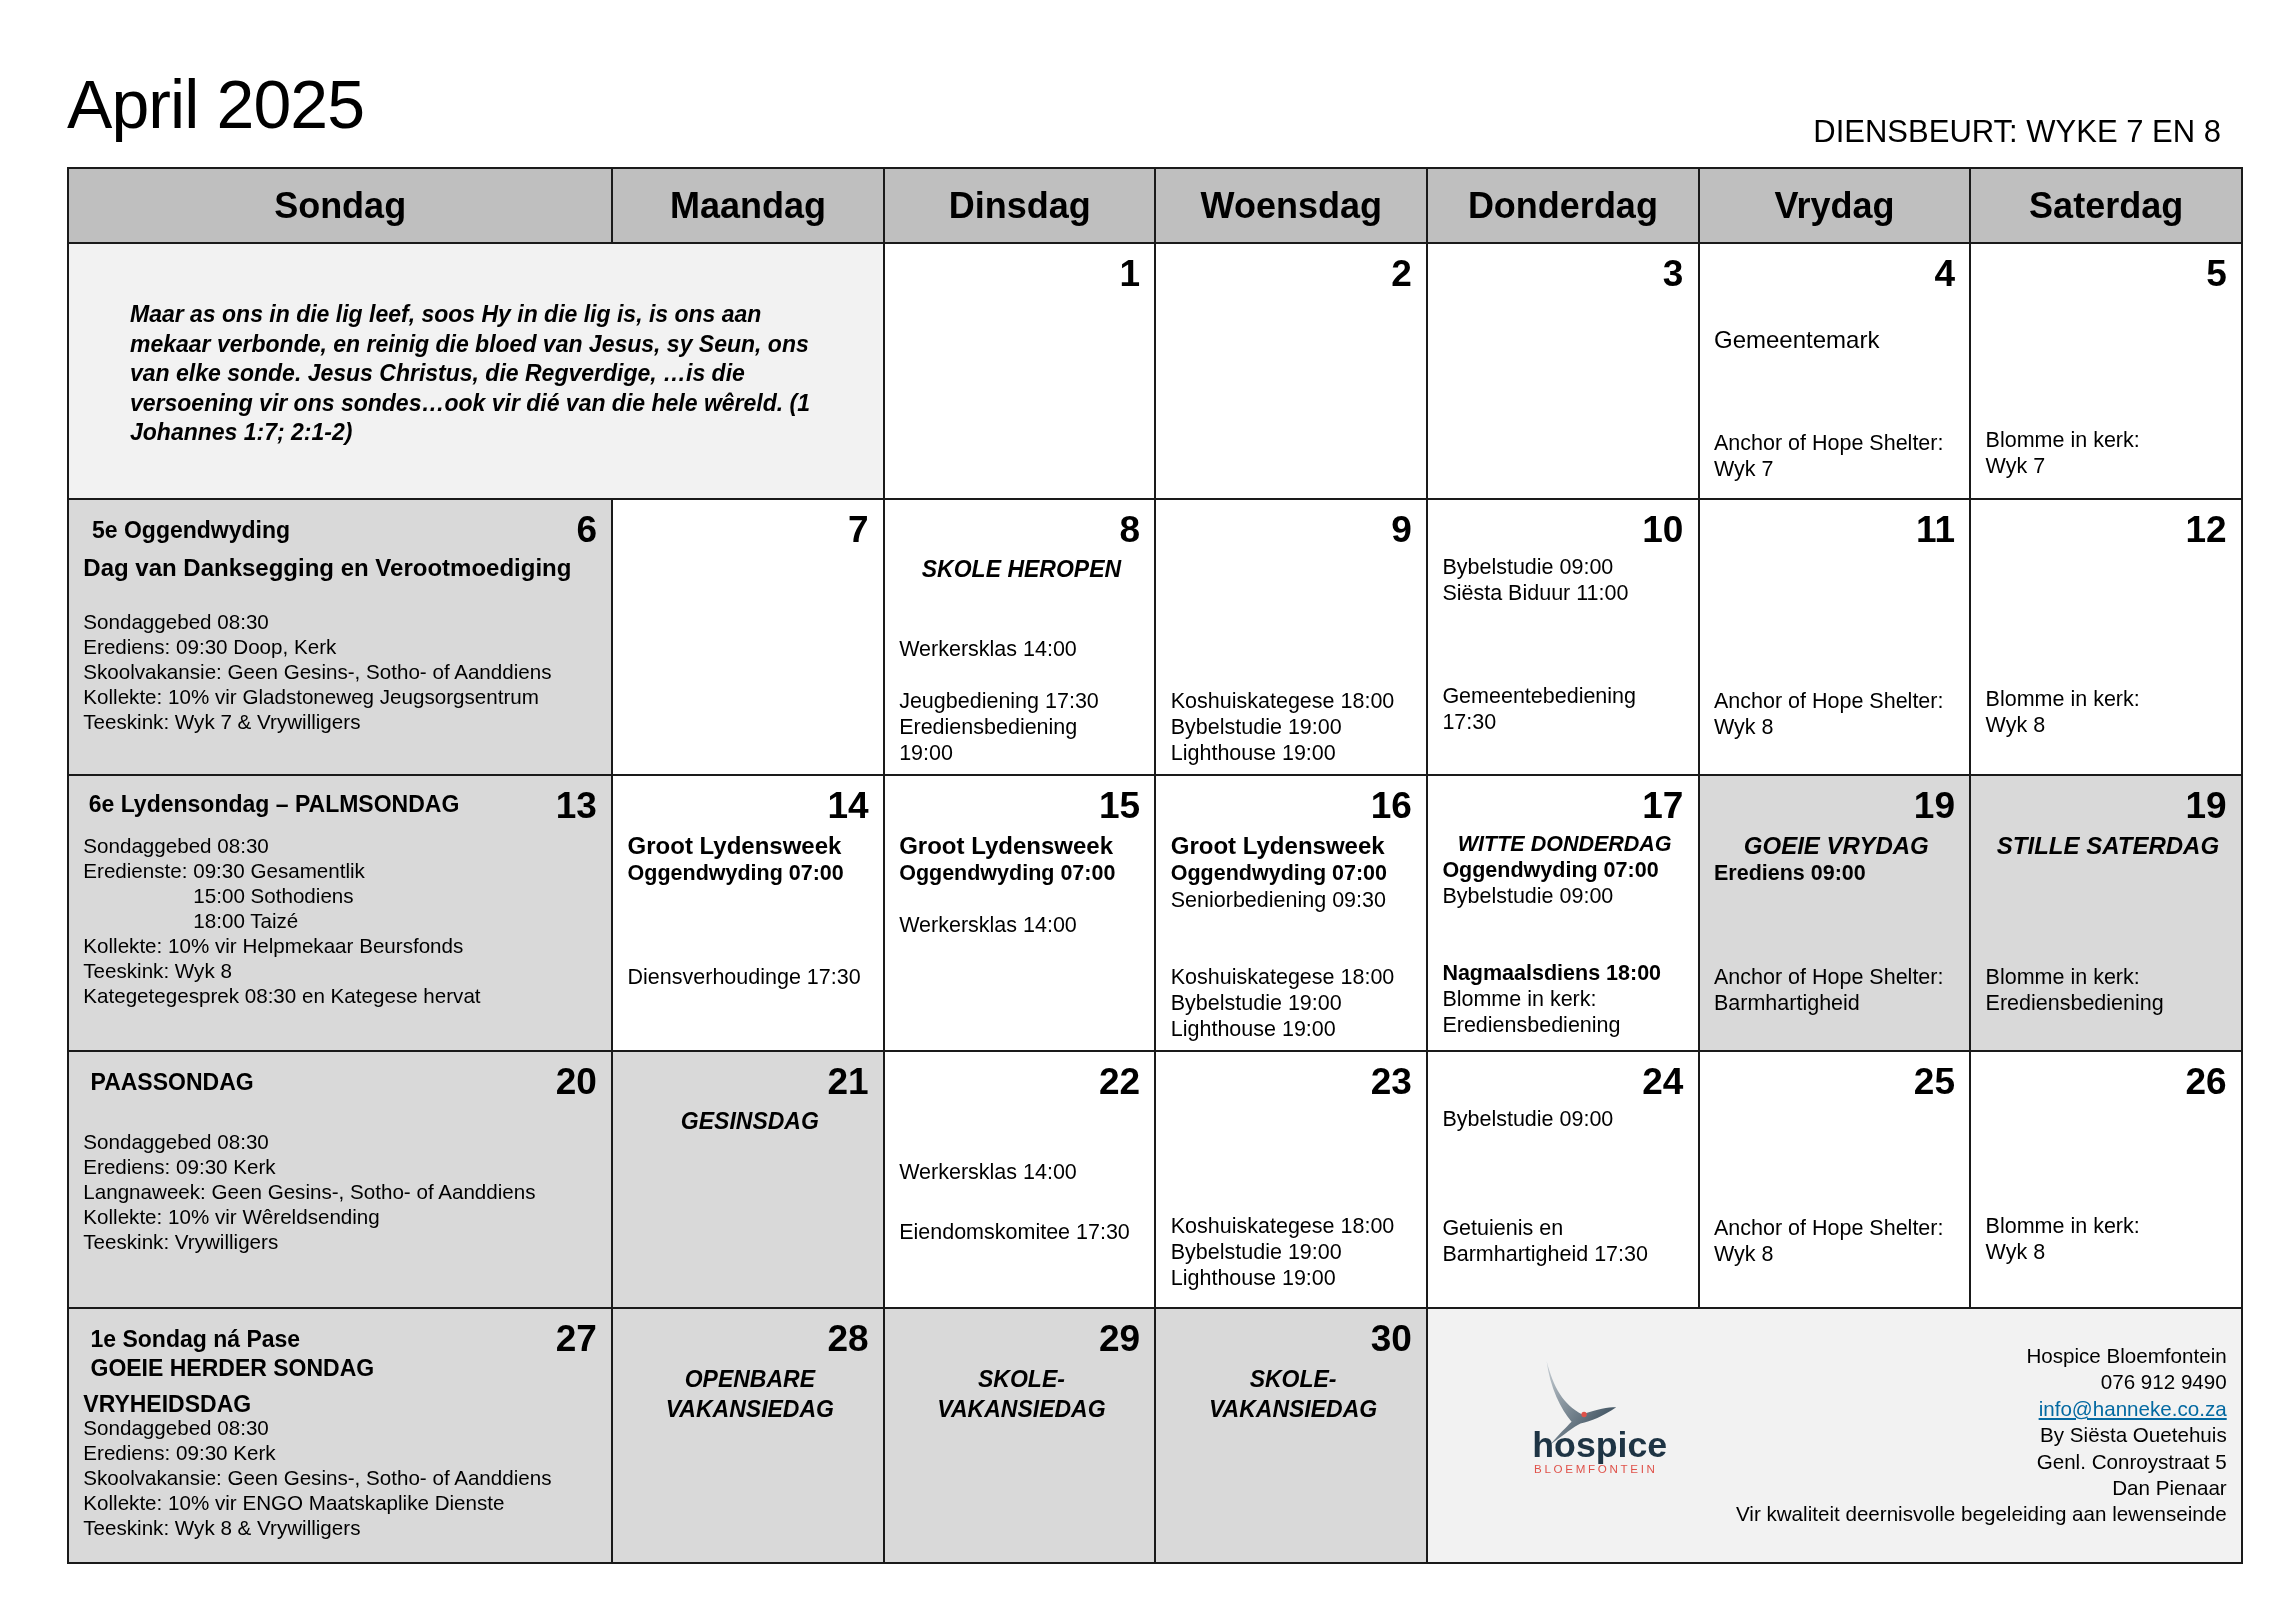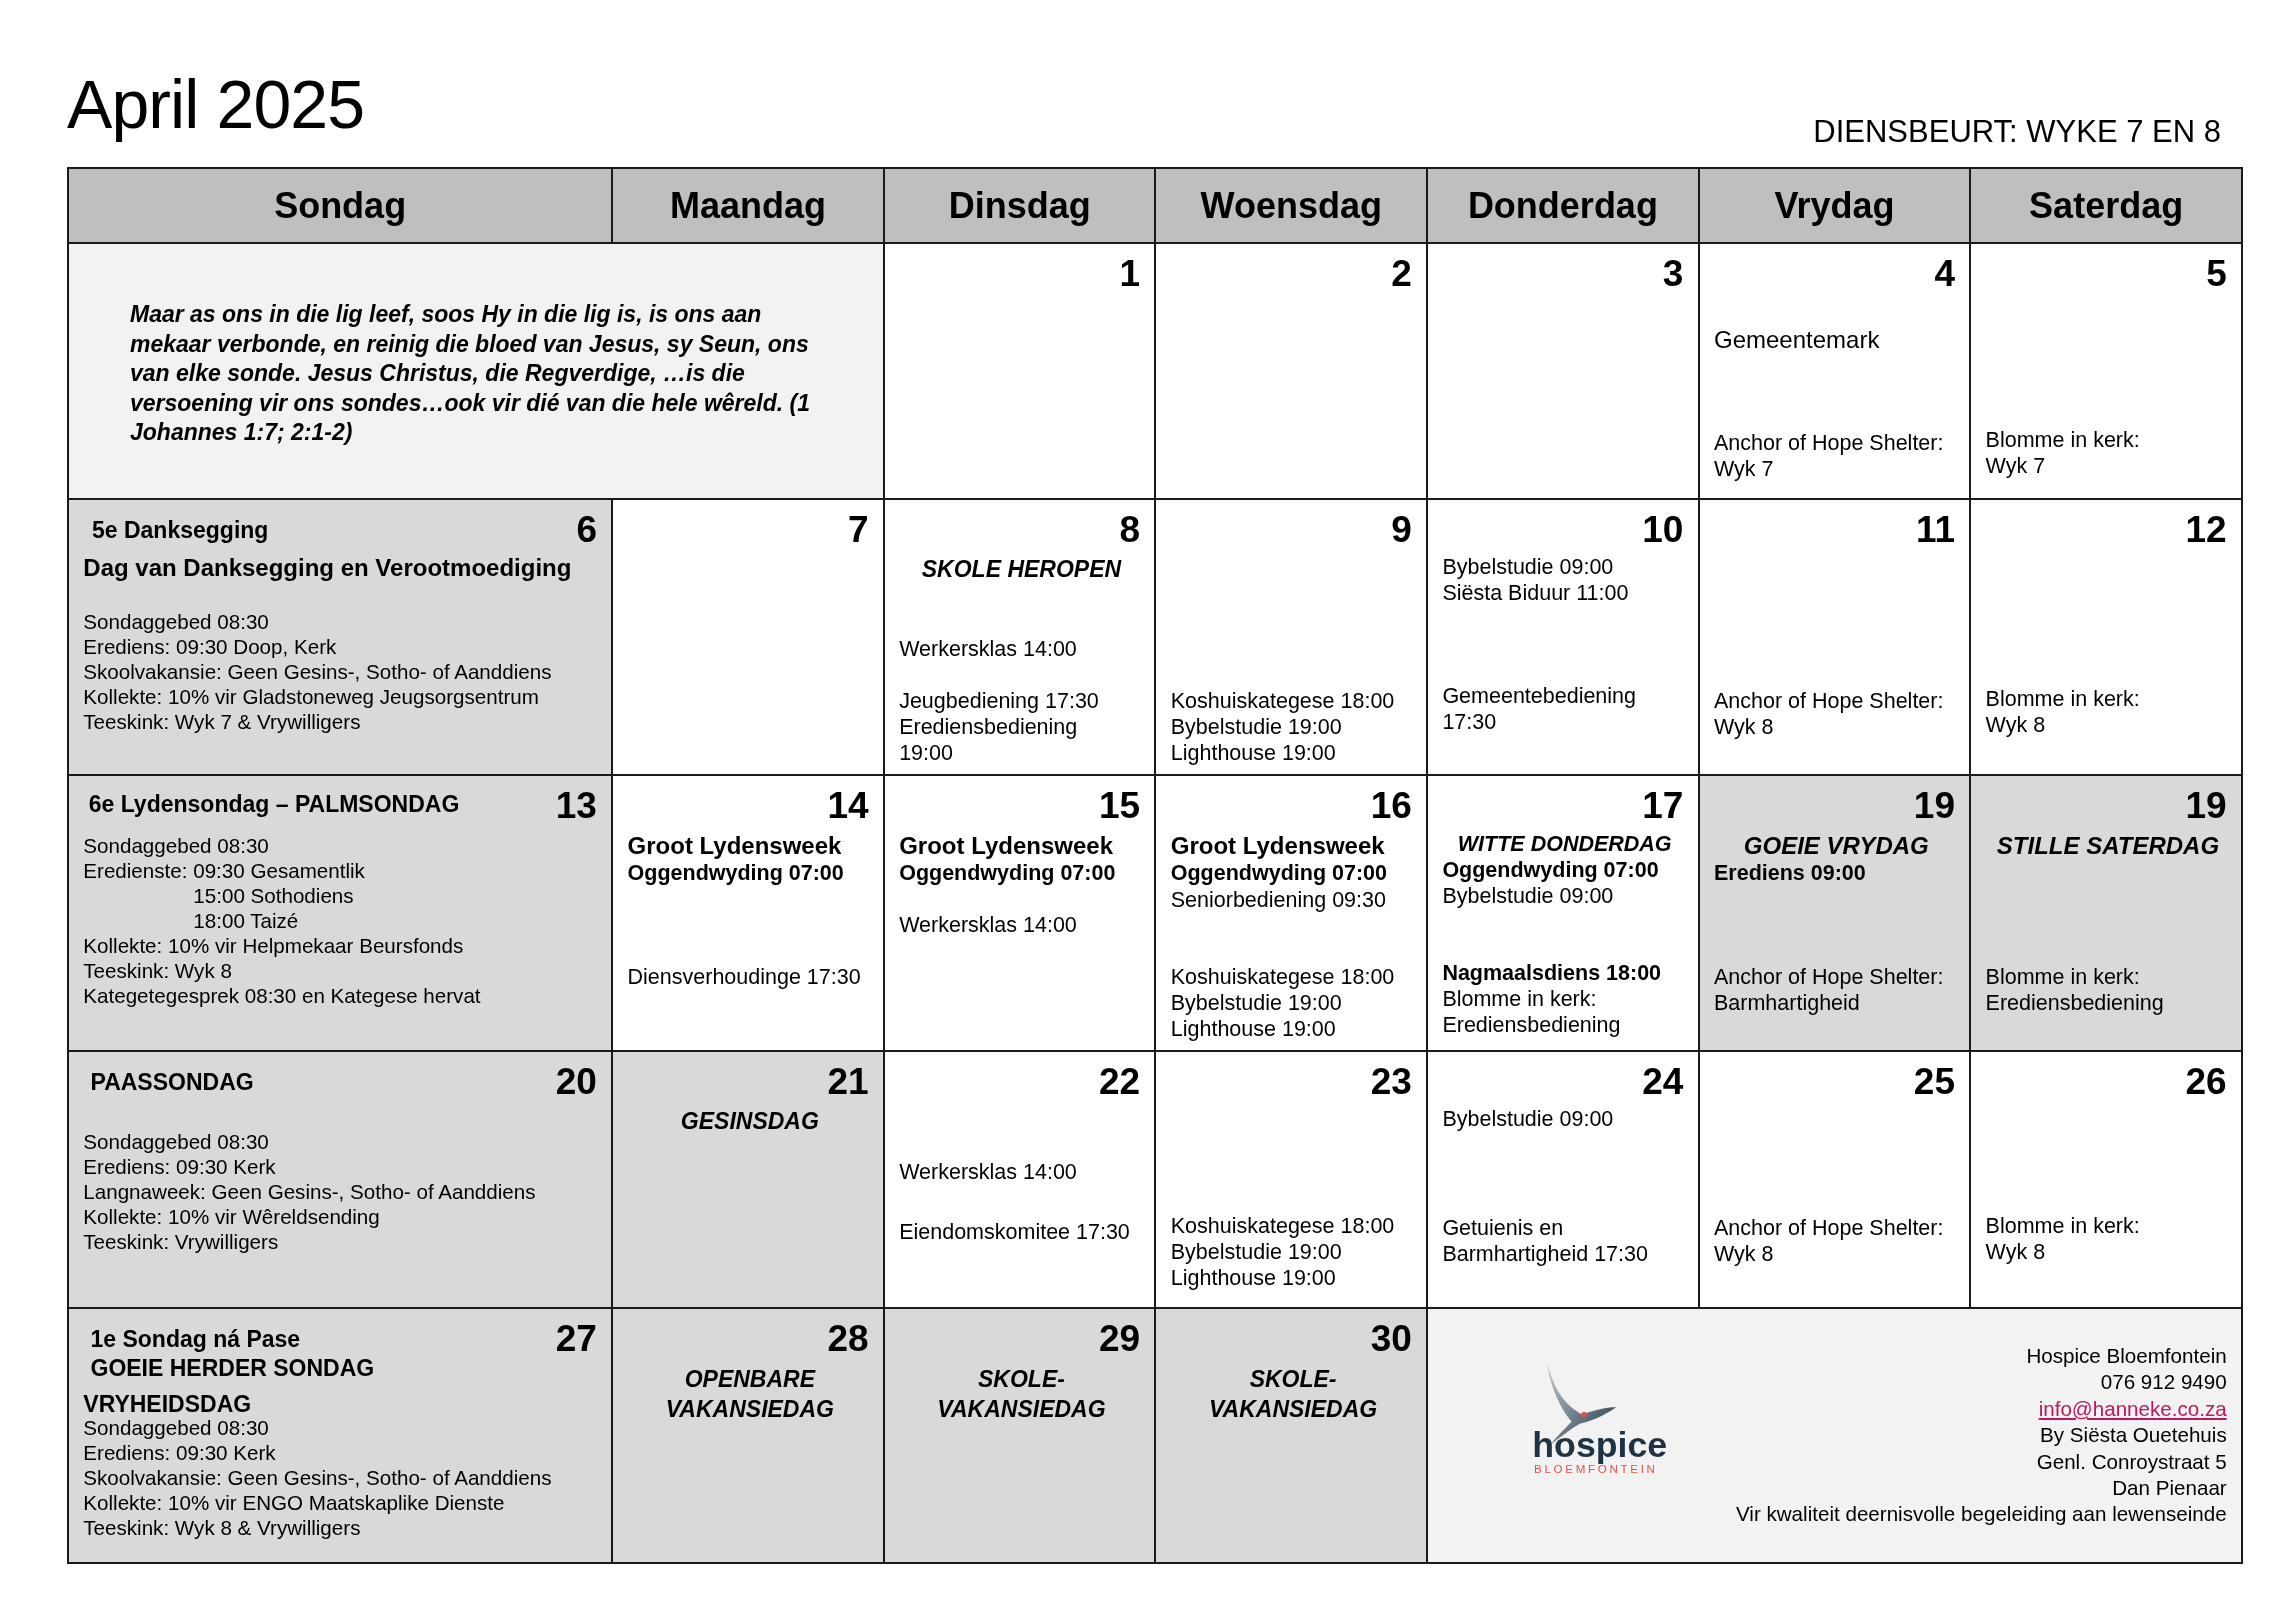--- a/index.html
+++ b/index.html
@@ -18,21 +18,21 @@
   .sunhead { position:absolute; left:19.7px; top:16px; font-size:23px; font-weight:bold; line-height:1.25; }
   .subhead { font-size:24px; font-weight:bold; }
   .small { font-size:20.6px; line-height:25px; }
   .reg { font-size:21.5px; line-height:26px; }
   .bold { font-weight:bold; }
   .center { text-align:center;font-style:italic; }
   .blk { position:absolute; left:14.3px; right:10.7px; }
   .verse { position:absolute; left:61px; top:56px; width:716px; font-size:23px; font-weight:bold; font-style:italic; line-height:29.6px; }
   .indent { padding-left:110px; }
   .footer-contact { position:absolute; right:14.3px; top:34px; text-align:right; font-size:20.6px; line-height:26.4px; }
-  .footer-contact a { color:#be185d; text-decoration:underline; }
+  .footer-contact a { color:#0369a1; text-decoration:underline; }
   .logo { position:absolute; left:63px; top:43px; width:179px; height:125px; }
 </style>
 </head>
 <body>
 
 <div class="title">April 2025</div>
 <div class="subtitle">DIENSBEURT: WYKE 7 EN 8</div>
 
 <table class="cal">
   <colgroup>
@@ -96,21 +96,21 @@
           <div>Wyk 7</div>
         </div>
           </div>
         </td>
     </tr>
 
     <tr style="height:276px">
       <td class="shade">
           <div class="cell" style="height:270px">
         <div class="num">6</div>
-        <div class="sunhead" style="left:23px;top:16px">5e Danksegging</div>
+        <div class="sunhead" style="left:23px;top:16px">5e Oggendwyding</div>
         <div class="blk subhead" style="left:14.3px;top:54px">Dag van Danksegging en Verootmoediging</div>
         <div class="blk small" style="top:109px">
           <div>Sondaggebed 08:30</div>
           <div>Erediens: 09:30 Doop, Kerk</div>
           <div>Skoolvakansie: Geen Gesins-, Sotho- of Aanddiens</div>
           <div>Kollekte: 10% vir Gladstoneweg Jeugsorgsentrum</div>
           <div>Teeskink: Wyk 7 &amp; Vrywilligers</div>
         </div>
           </div>
         </td>

